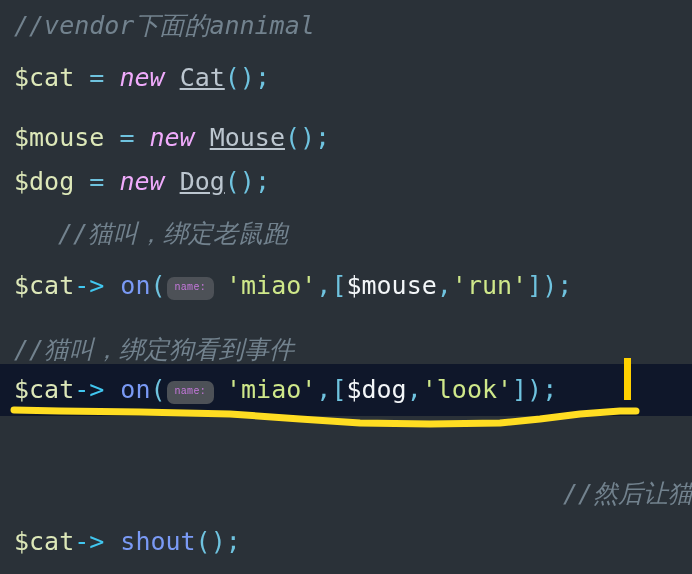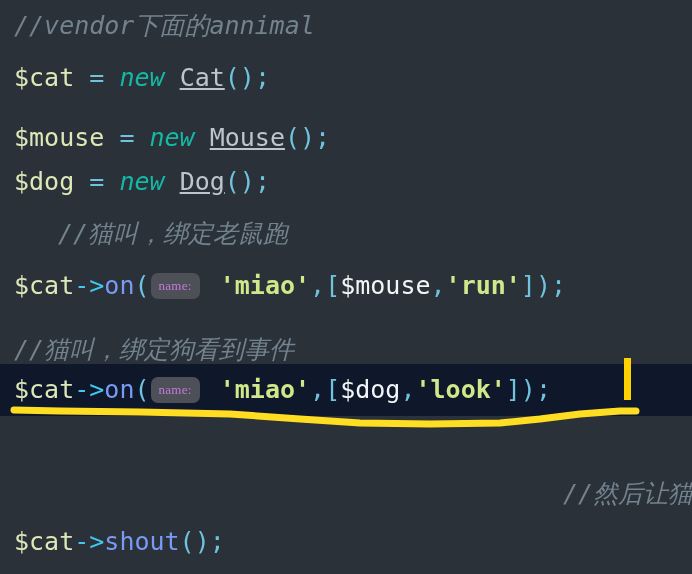--- a/index.html
+++ b/index.html
@@ -22,40 +22,40 @@
     box-sizing:border-box;
     letter-spacing:0px;
   }
   .line.active{
     background:#0f172a;
   }
   
   .cmt   {color:#72828e;font-style:italic;}
   .var   {color:#dde8b9;}
   .op    {color:#6fc3df;}
-  .kw    {color:#14b8a6;font-style:italic;}
+  .kw    {color:#f0abfc;font-style:italic;}
   .cls   {color:#bcc6cf;text-decoration:underline;}
   .pn    {color:#6fc3df;}
-  .str   {color:#cfe88a;font-weight:bold;}
+  .str   {color:#cfe88a;}
   .varw  {color:#f3f6f8;}
-  .mth   {color:#7a9af5;}
+  .mth   {color:#7a9af5;margin-left:16px;}
   .arrow {color:#41c7f0;}
 
   
   .hint{
     display:inline-block;
     background:#4d5157;
     color:#c678dd;
-    font-size:13px;
-    font-family:Liberation Serif, serif;
+    font-size:10px;
+    font-family:Liberation Mono, monospace;
     line-height:1;
     padding:6px 8px 7px 8px;
     border-radius:7px;
     vertical-align:4px;
-    margin:0 20px 0 1px;
+    margin:0 12px 0 1px;
     letter-spacing:0.3px;
   }
   
   #caret{
     position:absolute;
     width:7px;
     background:#ffd100;
   }
   
   #annotation{

